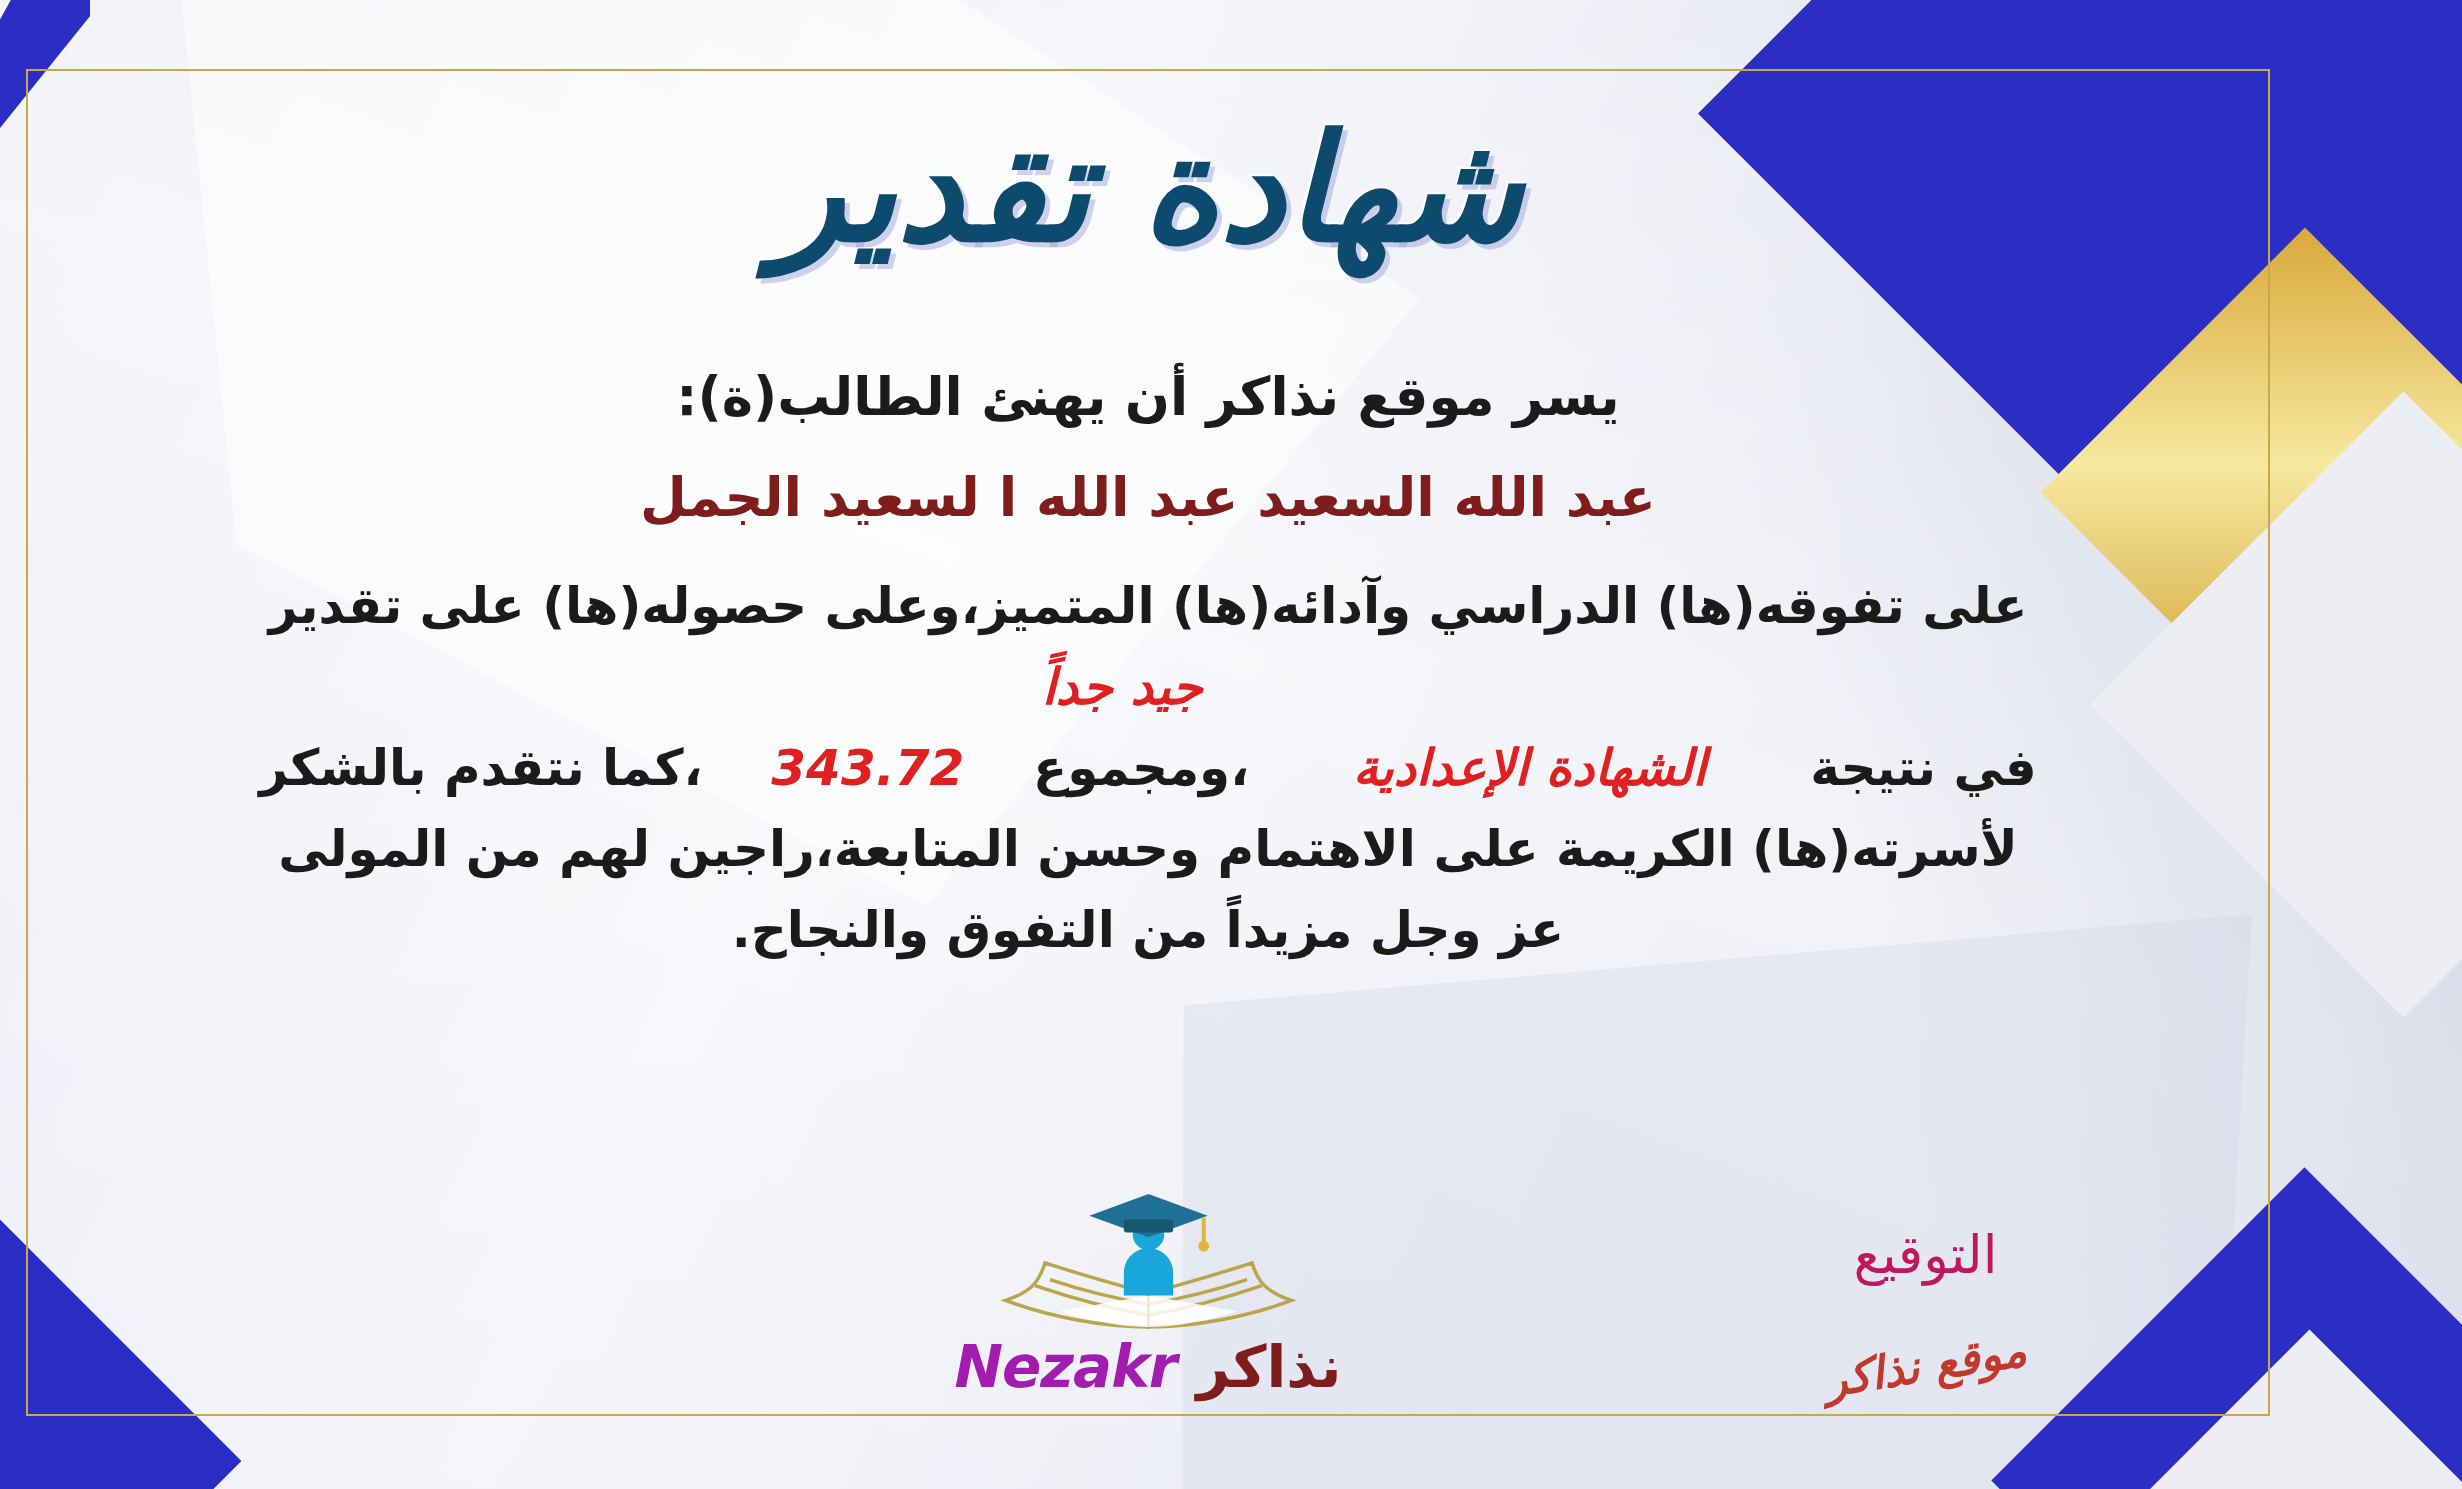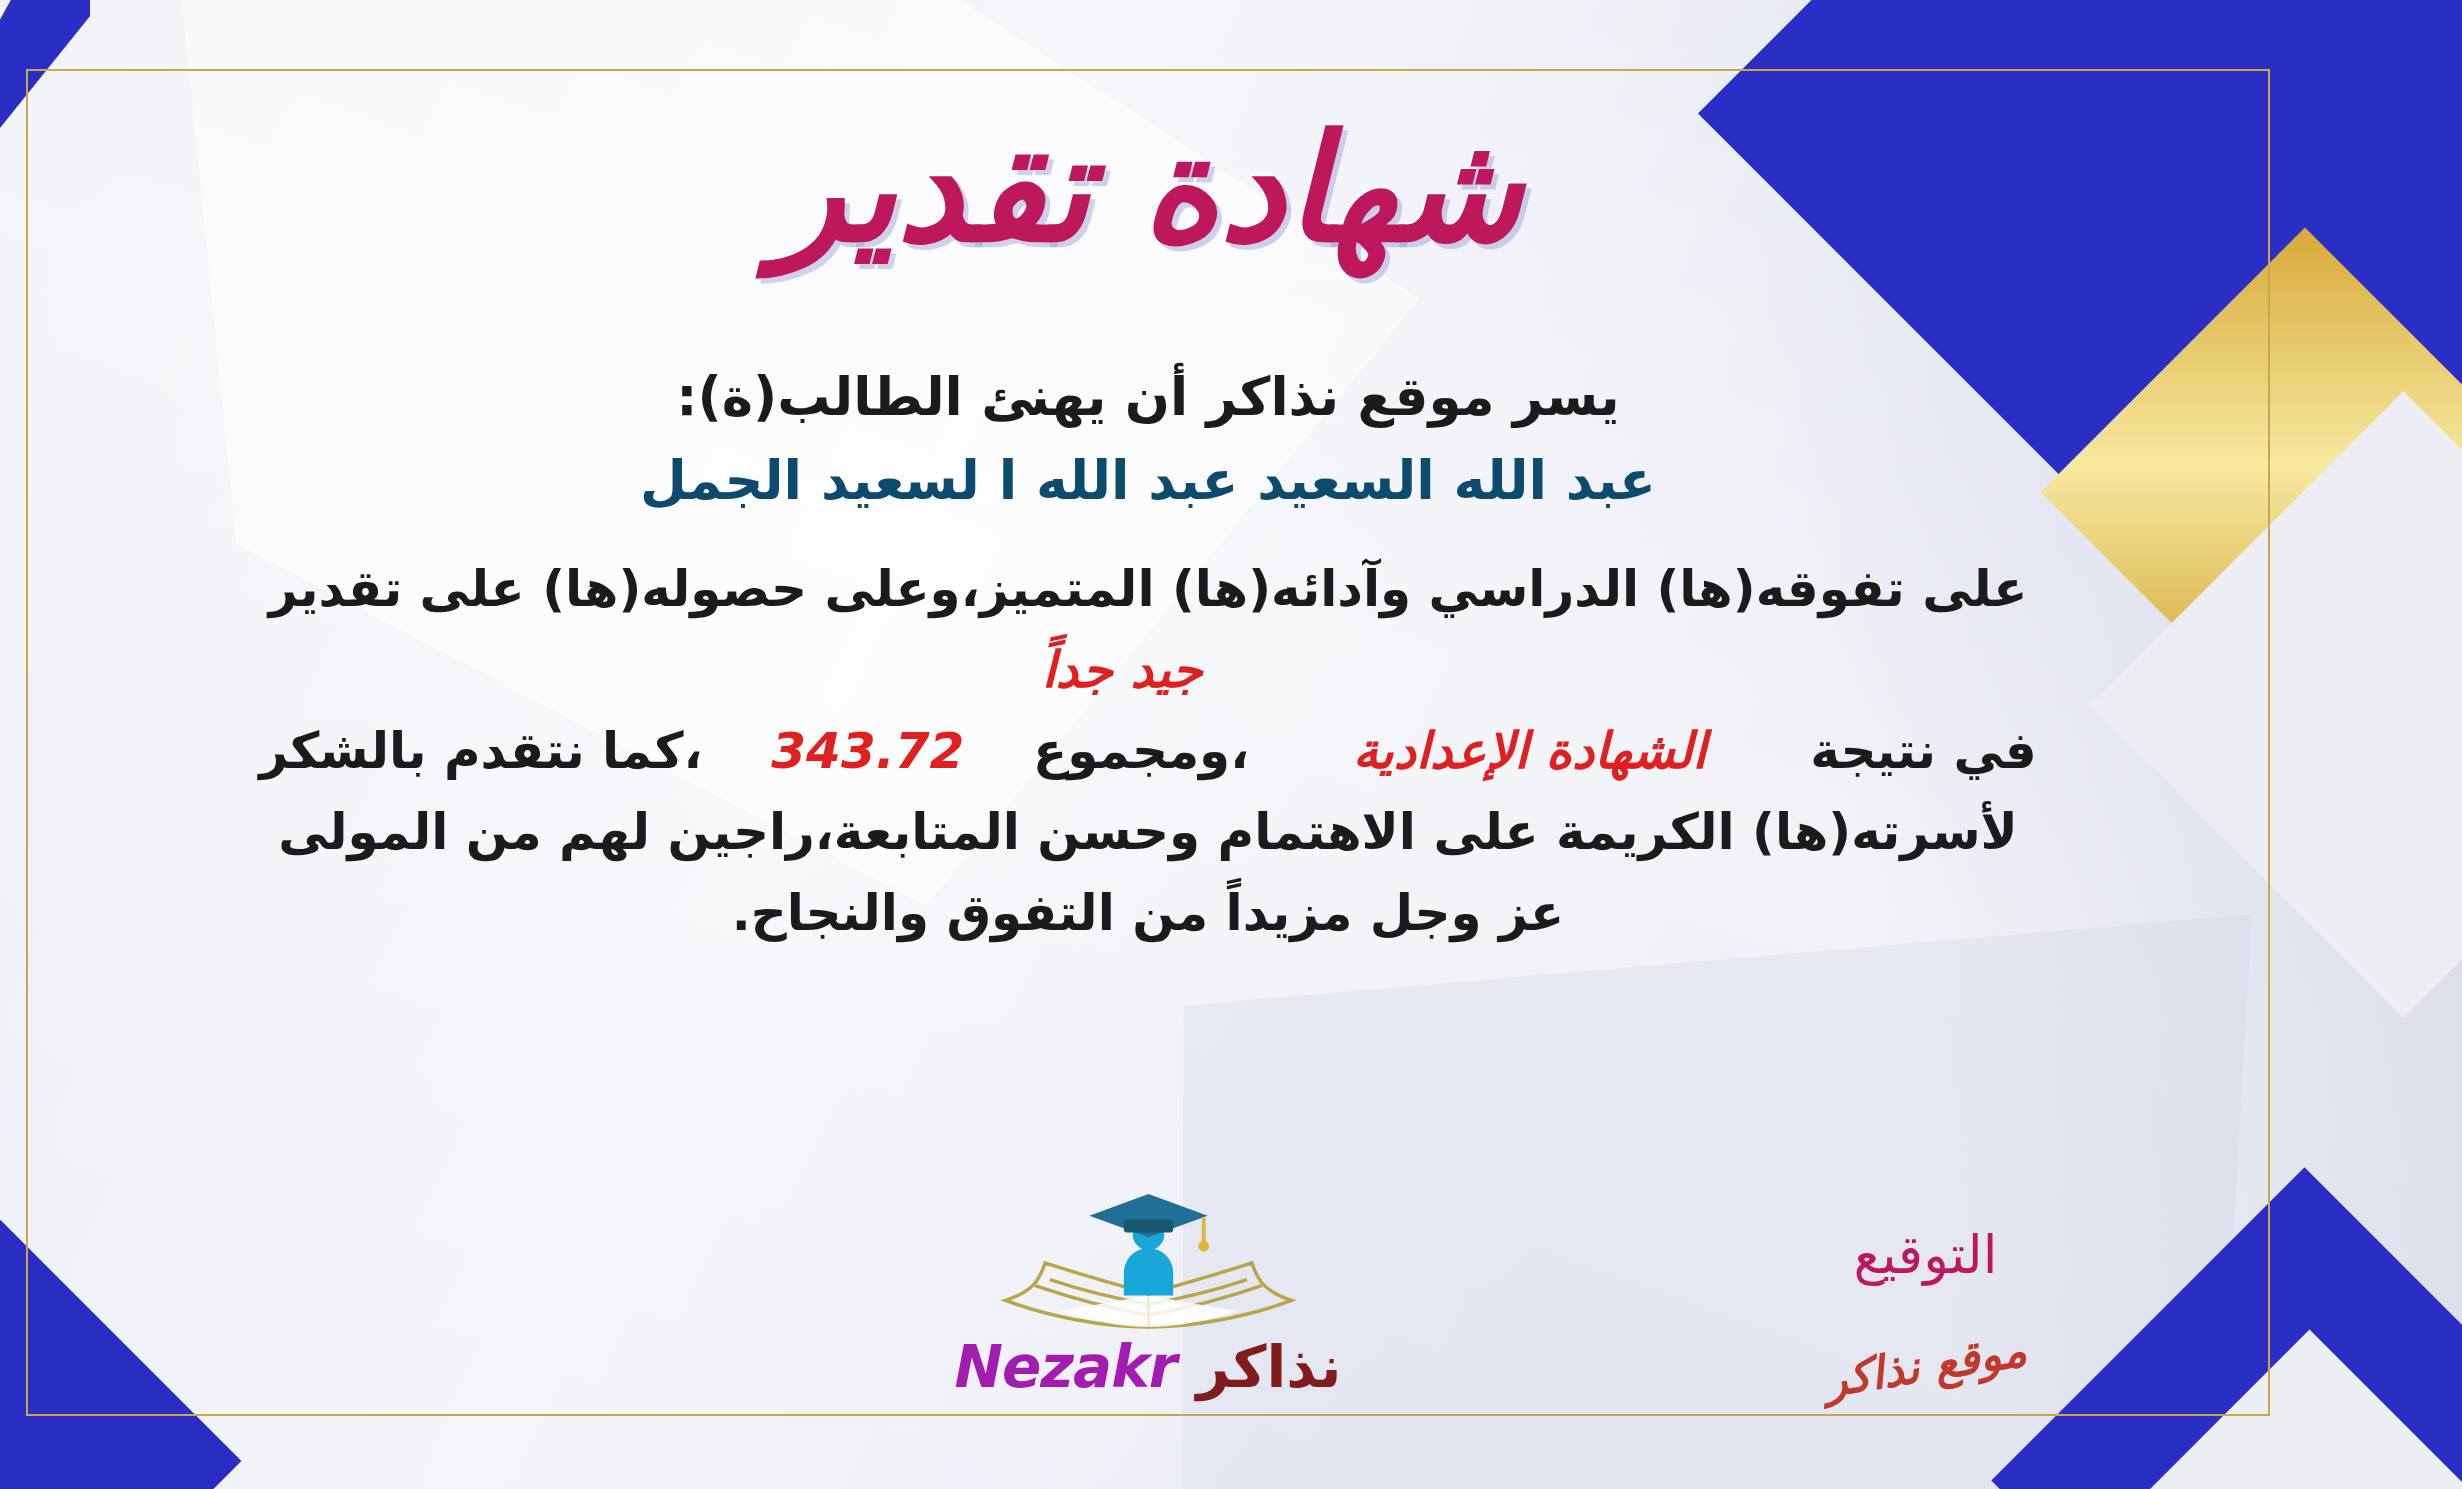--- a/index.html
+++ b/index.html
@@ -148,21 +148,21 @@
     text-align: center;
   }
 
   .title {
     margin-top: 29.5px;
     font-family: "DejaVu Sans", sans-serif;
     font-size: 148px;
     line-height: 1.15;
     font-weight: bold;
     font-style: italic;
-    color: #be185d;
+    color: #0c4a6e;
     letter-spacing: -4.9px;
     text-shadow: 4.9px 4.9px 0 rgba(150,155,215,.45),
                  -2px -2px 0 rgba(255,255,255,.85);
     white-space: nowrap;
   }
 
   .body-block {
     width: 1802px;
     margin-top: 74px;
     font-family: "DejaVu Sans", sans-serif;
@@ -171,25 +171,25 @@
 
   .line-congrats {
     font-size: 53px;
     line-height: 1.4;
     font-weight: bold;
     text-align: center;
     margin-top: 12px;
   }
 
   .student-name {
-    margin-top: 9px;
+    margin-top: 26px;
     font-size: 54px;
     line-height: 1.4;
     font-weight: bold;
-    color: #0c4a6e;
+    color: #7f1d1d;
     text-align: center;
   }
 
   .paragraph {
     margin-top: 30.5px;
     font-size: 50px;
     line-height: 1.62;
     font-weight: bold;
     text-align: center;
   }

